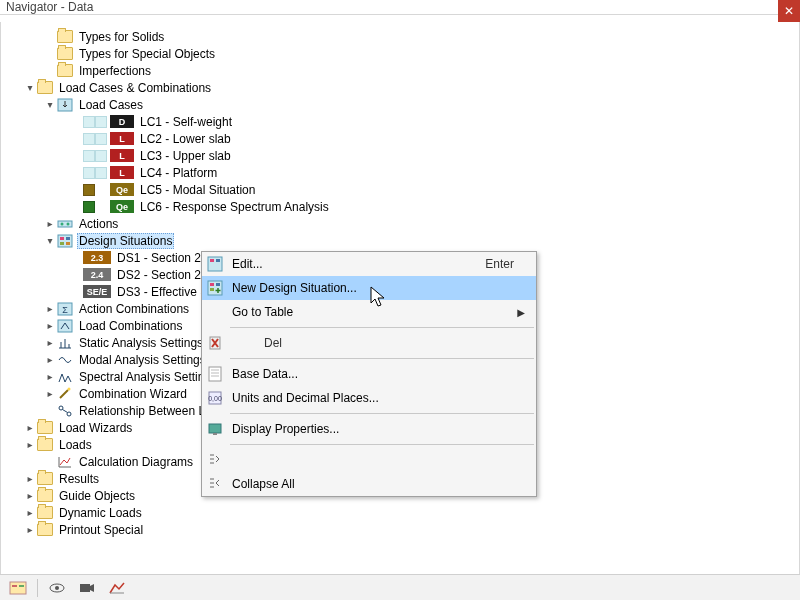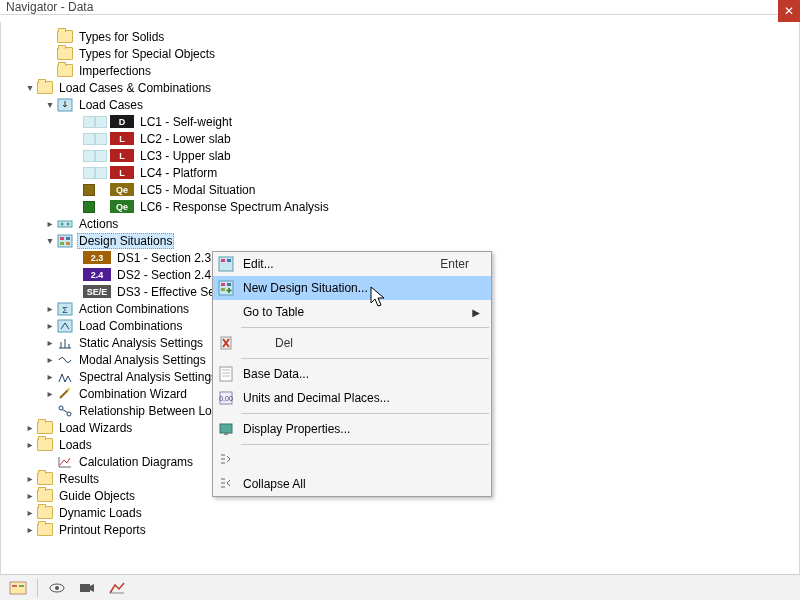--- a/index.html
+++ b/index.html
@@ -23,21 +23,21 @@
   .badge-pair { display: inline-flex; margin-right: 3px; }
   .badge-sm { width: 12px; height: 12px; border: 1px solid #b8dbe1; background: #d8f0f3; }
   .badge-sm.hidden { visibility: hidden; }
   .lc-badge { display: inline-flex; align-items: center; justify-content: center; min-width: 24px; height: 13px; color: #fff; font-size: 9px; font-weight: bold; margin-right: 4px; padding: 0 3px; }
   .lc-badge.black { background: #1a1a1a; }
   .lc-badge.red { background: #b22020; }
   .lc-badge.brown { background: #8a6d11; }
   .lc-badge.green { background: #2a7a23; }
   .ds-badge { display: inline-flex; align-items: center; justify-content: center; min-width: 28px; height: 13px; color: #fff; font-size: 9px; font-weight: bold; margin-right: 4px; padding: 0 2px;}
   .ds-badge.b23 { background: #a16207; }
-  .ds-badge.b24 { background: #4c1d95; }
+  .ds-badge.b24 { background: #737373; }
   .ds-badge.see { background: #555; }
 
   .node-label { padding: 0 2px; }
   .node.selected .node-label { background: #cde8ff; border: 1px dotted #6aa0d8; padding: 0 1px; }
 
   
   .ind1 { padding-left: 22px; }
   .ind2 { padding-left: 42px; }
   .ind4 { padding-left: 82px; }
 
@@ -292,26 +292,26 @@
     <span class="node-label">Guide Objects</span>
   </div>
   <div class="node ind1">
     <span class="twisty">▸</span>
     <span class="folder-icon"></span>
     <span class="node-label">Dynamic Loads</span>
   </div>
   <div class="node ind1">
     <span class="twisty">▸</span>
     <span class="folder-icon"></span>
-    <span class="node-label">Printout Reports</span>
+    <span class="node-label">Printout Special</span>
   </div>
 
 </div>
 
-<div class="context-menu" style="left:212px; top:251px; width:280px;">
+<div class="context-menu" style="left:201px; top:251px; width:336px;">
   <div class="row">
     <span class="icon-cell">
         <svg viewBox="0 0 16 16">
           <rect x="1" y="1" width="14" height="14" fill="#c8e6f0" stroke="#5a9bb5"></rect>
           <rect x="3" y="3" width="4" height="3" fill="#d47"></rect>
           <rect x="9" y="3" width="4" height="3" fill="#47a"></rect>
         </svg>
       </span>
     <span class="label-cell">Edit...</span>
     <span class="shortcut-cell">Enter</span>

